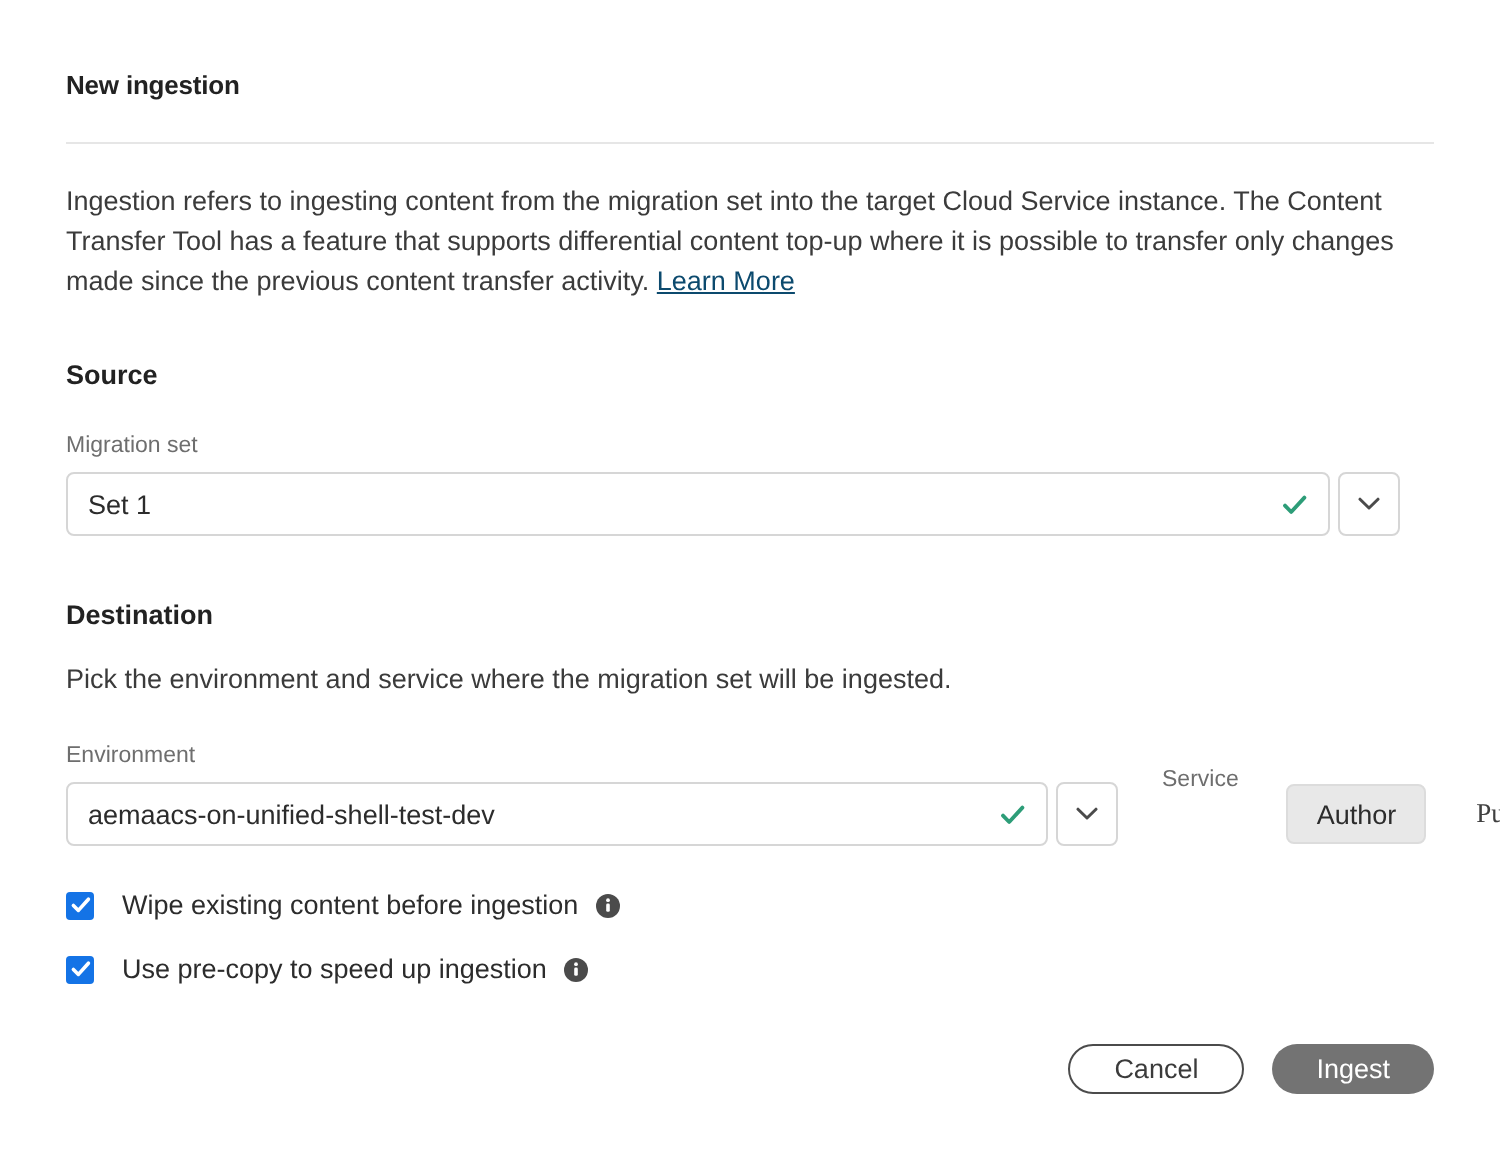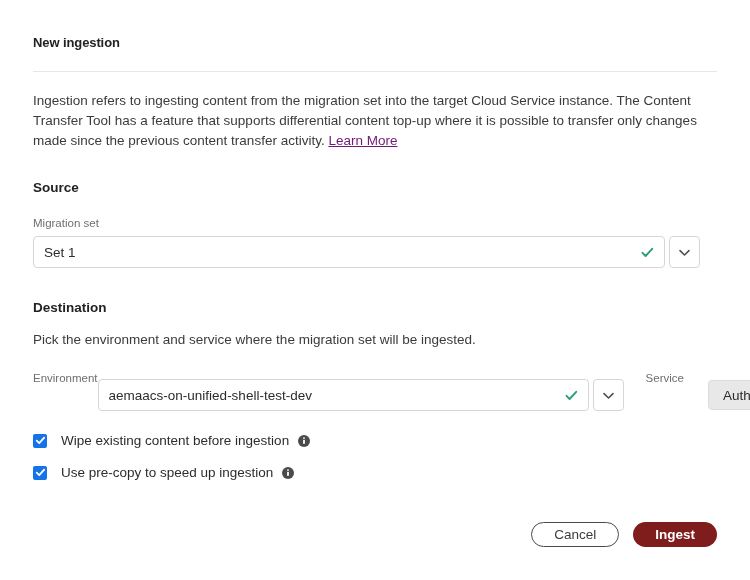--- a/index.html
+++ b/index.html
@@ -39,21 +39,21 @@
 
   
   .intro {
     font-size: 13.5px;
     line-height: 20px;
     color: #3b3b3b;
     margin: 19px 0 0 0;
     max-width: 682px;
   }
   .learn-more {
-    color: #701a75;
+    color: #0c4a6e;
     text-decoration: underline;
     cursor: pointer;
   }
 
   
   .section-heading {
     font-size: 13.5px;
     font-weight: bold;
     color: #222222;
     margin: 0;
@@ -122,21 +122,21 @@
 
   
   .destination-block { margin-top: 32px; }
   .destination-block .section-desc { margin-top: 15px; }
 
   .dest-row {
     display: flex;
     align-items: flex-end;
     margin-top: 22px;
   }
-  .env-col { display: flex; flex-direction: row; }
+  .env-col { display: flex; flex-direction: column; }
   .env-col .combo-row { margin-top: 7px; }
 
   .service-col {
     display: flex;
     flex-direction: row;
     margin-left: 22px;
     gap: 24px;
   }
   .service-toggle {
     display: flex;
@@ -225,23 +225,23 @@
   }
   .btn-cancel {
     padding: 0 22px;
     border: 1.6px solid #4b4b4b;
     background: #ffffff;
     color: #3b3b3b;
   }
   .btn-primary {
     padding: 0 22px;
     border: none;
-    background: #7f1d1d;
+    background: #737373;
     color: #ffffff;
-    font-weight: bold;
+    font-weight: normal;
     margin-left: 14px;
   }
 </style>
 </head>
 <body>
 
 <div class="page">
 
   <h1 class="title">New ingestion</h1>
   <div class="divider"></div>

